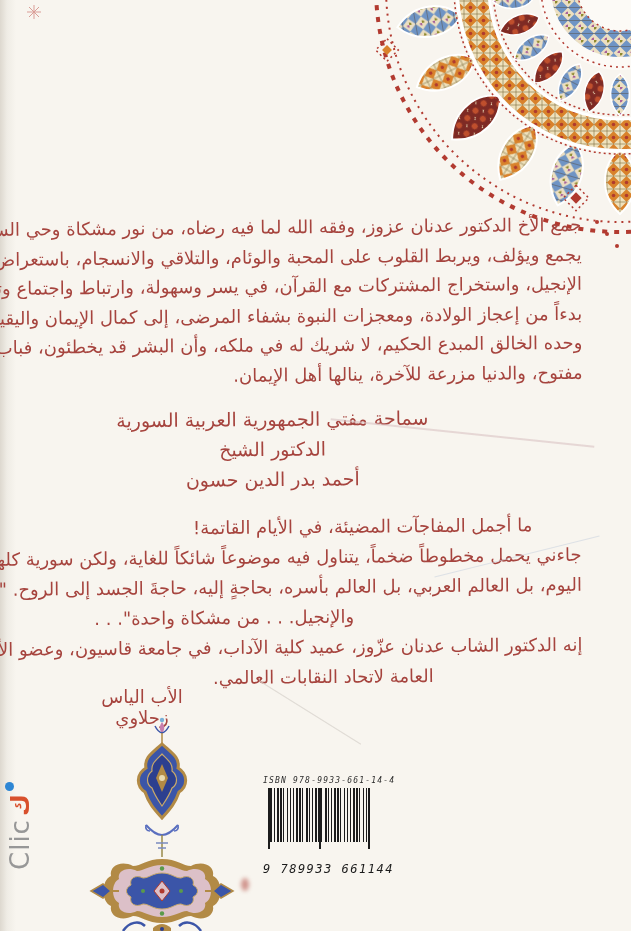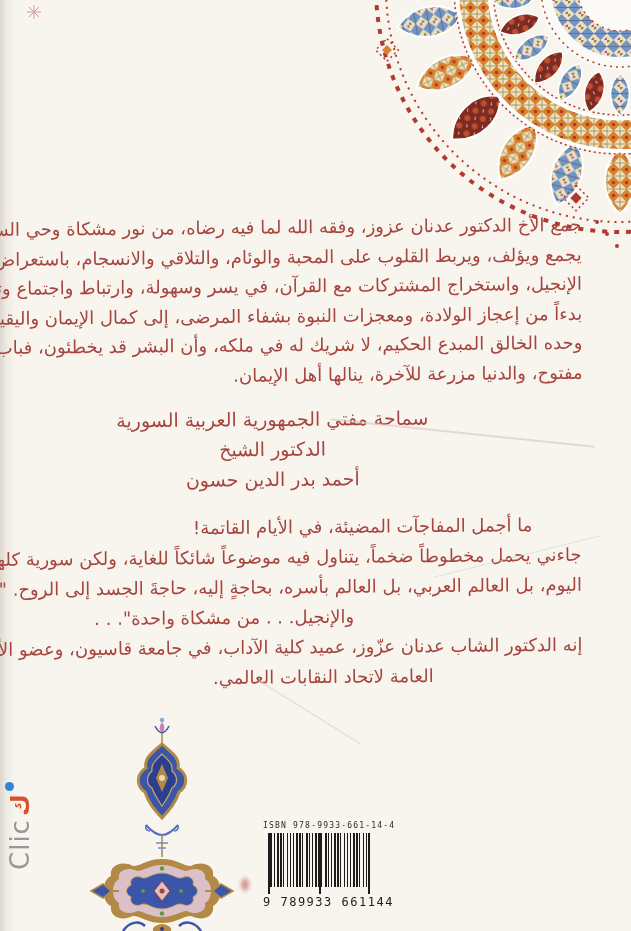--- a/index.html
+++ b/index.html
@@ -24,30 +24,30 @@
   .quote .ind1{margin-right:49px;}
   .quote .ind4{margin-right:228px;}
   .quote .ind6{margin-right:149px;}
   .q-author{position:absolute;left:72px;top:686px;width:140px;text-align:center;font-size:18px;}
   .tilt{transform:rotate(-0.5deg);transform-origin:50% 50%;}
   
   .mandala{position:absolute;top:0;right:0;}
   .floral{position:absolute;left:83px;top:716px;}
   .corner-mark{position:absolute;left:26px;top:4px;opacity:.55;}
   
-  .barcode{position:absolute;left:263px;top:821px;width:112px;text-align:right;}
+  .barcode{position:absolute;left:263px;top:776px;width:112px;text-align:right;font-style:italic;}
   .isbn-label{font-family:"DejaVu Sans Mono",monospace;font-size:8px;letter-spacing:1.2px;color:#2b2b2b;white-space:nowrap;}
   .bars{position:relative;height:54px;margin:3px 5px 0 5px;
     background:repeating-linear-gradient(90deg,
       #1c1c1c 0 1.5px,transparent 1.5px 2.5px,
       #1c1c1c 2.5px 4.5px,transparent 4.5px 6px,
       #1c1c1c 6px 7px,transparent 7px 9.5px);}
   .bars i{position:absolute;top:0;width:2px;height:61px;background:#1c1c1c;}
   .bars .gl{left:0}.bars .gm{left:50%}.bars .gr{right:0}
-  .isbn-digits{font-family:"DejaVu Sans Mono",monospace;font-size:12px;letter-spacing:1.5px;color:#1c1c1c;margin-top:8px;white-space:nowrap;}
+  .isbn-digits{font-family:"DejaVu Sans Mono",monospace;font-size:12px;letter-spacing:1.5px;color:#1c1c1c;margin-top:20px;white-space:nowrap;}
   
   .publisher{position:absolute;left:448px;top:798px;width:180px;text-align:center;}
   .publisher svg{display:block;margin:0 auto;}
   .pub-name{direction:rtl;font-size:22px;font-weight:bold;color:#8a2b24;margin-top:2px;white-space:nowrap;}
   
   .clic{position:absolute;left:2px;top:692px;width:36px;height:178px;}
   .clic-inner{position:absolute;left:-71px;top:72px;width:178px;height:34px;
     transform:rotate(-90deg);display:flex;align-items:center;gap:3px;}
   .clic-text{font-size:26px;color:#979797;letter-spacing:1px;}
   .clic-kaf{font-size:24px;font-weight:bold;color:#d8502c;line-height:1;}
@@ -163,20 +163,21 @@
   </div>
 
   <div class="quote ar tilt" lang="ar">
     <div class="ln ind1">ما أجمل المفاجآت المضيئة، في الأيام القاتمة!</div>
     <div class="ln">جاءني يحمل مخطوطاً ضخماً، يتناول فيه موضوعاً شائكاً للغاية، ولكن سورية كلها</div>
     <div class="ln">اليوم، بل العالم العربي، بل العالم بأسره، بحاجةٍ إليه، حاجةَ الجسد إلى الروح. "القرآن</div>
     <div class="ln ind4">والإنجيل. . . من مشكاة واحدة". . .</div>
     <div class="ln">إنه الدكتور الشاب عدنان عزّوز، عميد كلية الآداب، في جامعة قاسيون، وعضو الأمانة</div>
     <div class="ln ind6">العامة لاتحاد النقابات العالمي.</div>
   </div>
+  <div class="q-author ar" lang="ar">الأب الياس زحلاوي</div>
 
   <svg class="floral" width="158" height="215" viewBox="0 0 158 215">
     <path d="M79,6 C82,10 82,14 79,17 C76,14 76,10 79,6 Z" fill="#c77fae"></path>
     <path d="M72,10 Q75,16 79,17 Q83,16 86,10" fill="none" stroke="#3b55a8" stroke-width="1.5"></path>
     <circle cx="79" cy="4" r="2.2" fill="#7ab0d8"></circle>
     <line x1="79" y1="17" x2="79" y2="28" stroke="#b28a45" stroke-width="1.5"></line>
     <path d="M79,28 C90,38 97,42 95,52 C105,58 105,70 96,76 C92,88 86,94 79,102 C72,94 66,88 62,76 C53,70 53,58 63,52 C61,42 68,38 79,28 Z" fill="#3b55a8" stroke="#b28a45" stroke-width="3"></path>
     <path d="M79,38 C86,45 90,48 89,55 C95,60 95,68 89,72 C86,80 83,84 79,90 C75,84 72,80 69,72 C63,68 63,60 69,55 C68,48 72,45 79,38 Z" fill="#2c3f8f" stroke="#c9a96a" stroke-width="1.2"></path>
     <path d="M79,48 L85,62 L79,76 L73,62 Z" fill="#b28a45"></path>
     <circle cx="79" cy="62" r="3" fill="#e8d9b0"></circle>

